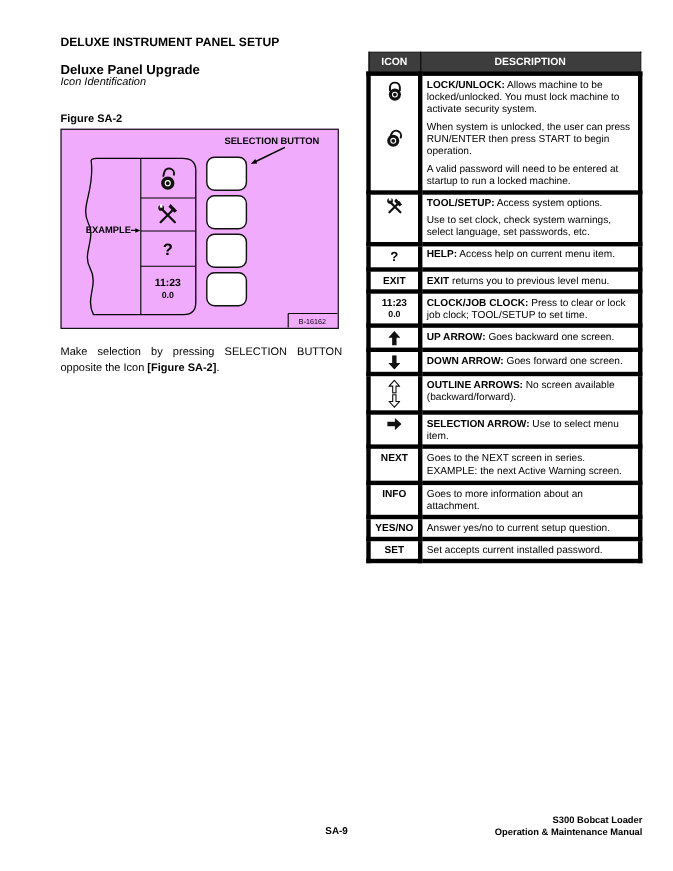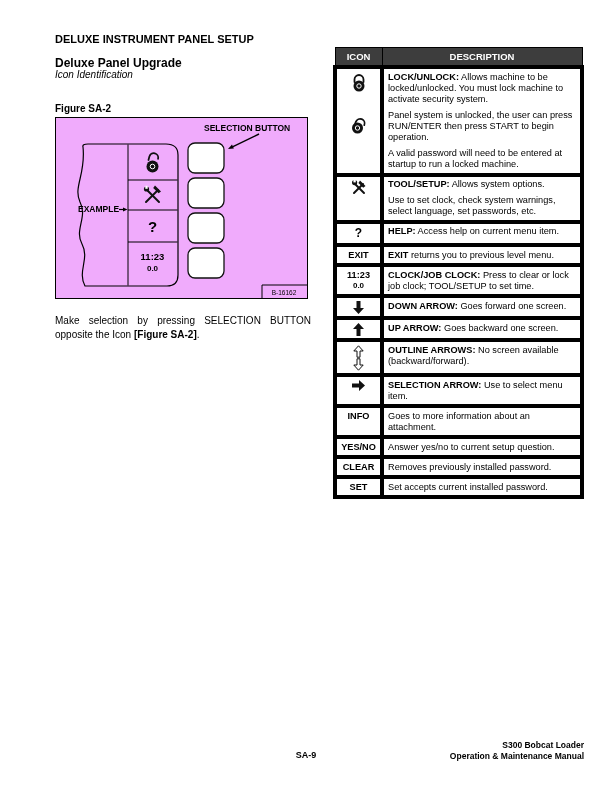--- a/index.html
+++ b/index.html
@@ -152,39 +152,39 @@
               <svg class="icn" width="18" height="18" viewBox="0 0 18 18">
                 <path d="M5 8 V5.5 A4.5 4.5 0 0 1 14 5.5" fill="none" stroke="#111" stroke-width="1.8" stroke-linecap="round" transform="rotate(22 5 8)"></path>
                 <circle cx="7.5" cy="12" r="5.5" fill="#111"></circle>
                 <circle cx="7.5" cy="12" r="2.2" fill="none" stroke="#fff" stroke-width="1"></circle>
               </svg>
             </span>
           </div>
         </td>
         <td class="desc">
           <p><b>LOCK/UNLOCK:</b><span> Allows machine to be locked/unlocked. You must lock machine to activate security system.</span></p>
-          <p><b></b><span>Panel system is unlocked, the user can press RUN/ENTER then press START to begin operation.</span></p>
+          <p><b></b><span>When system is unlocked, the user can press RUN/ENTER then press START to begin operation.</span></p>
           <p><b></b><span>A valid password will need to be entered at startup to run a locked machine.</span></p>
         </td>
       </tr>
 
       <tr>
         <td class="icon-cell">
           <span>
             <svg class="icn" width="16" height="16" viewBox="0 0 16 16">
               <line x1="3" y1="14" x2="12" y2="5" stroke="#111" stroke-width="2" stroke-linecap="round"></line>
               <path d="M9 1.5 L14.5 7 L12.2 8.7 L7.4 3.9 Z" fill="#111"></path>
               <line x1="13" y1="14" x2="4" y2="5" stroke="#111" stroke-width="2" stroke-linecap="round"></line>
               <circle cx="3.6" cy="3.6" r="2.6" fill="#111"></circle>
               <rect x="2.4" y="0.4" width="2.4" height="3" fill="#fff"></rect>
             </svg>
           </span>
         </td>
         <td class="desc">
-          <p><b>TOOL/SETUP:</b><span> Allows system options.</span></p>
+          <p><b>TOOL/SETUP:</b><span> Access system options.</span></p>
           <p><b></b><span>Use to set clock, check system warnings, select language, set passwords, etc.</span></p>
         </td>
       </tr>
 
       <tr>
         <td class="icon-cell q-cell">?</td>
         <td class="desc">
           <p><b>HELP:</b><span> Access help on current menu item.</span></p>
         </td>
       </tr>
@@ -196,46 +196,46 @@
         </td>
       </tr>
 
       <tr>
         <td class="icon-cell">
           <div>11:23</div>
           <div class="clock-l2">0.0</div>
         </td>
         <td class="desc">
           <p><b>CLOCK/JOB CLOCK:</b><span> Press to clear or lock job clock; TOOL/SETUP to set time.</span></p>
+        </td>
+      </tr>
+
+      <tr>
+        <td class="icon-cell">
+          <span>
+            <svg class="icn" width="11" height="13" viewBox="0 0 11 13">
+                <path d="M5.5 0 L11 6 H7.5 V13 H3.5 V6 H0 Z" fill="#111"></path>
+              </svg>
+          </span>
+        </td>
+        <td class="desc">
+          <p><b>UP ARROW:</b><span> Goes backward one screen.</span></p>
         </td>
       </tr>
 
       <tr>
         <td class="icon-cell">
           <span>
             <svg class="icn" width="11" height="13" viewBox="0 0 11 13">
                 <path d="M5.5 13 L0 7 H3.5 V0 H7.5 V7 H11 Z" fill="#111"></path>
               </svg>
           </span>
         </td>
         <td class="desc">
           <p><b>DOWN ARROW:</b><span> Goes forward one screen.</span></p>
-        </td>
-      </tr>
-
-      <tr>
-        <td class="icon-cell">
-          <span>
-            <svg class="icn" width="11" height="13" viewBox="0 0 11 13">
-                <path d="M5.5 0 L11 6 H7.5 V13 H3.5 V6 H0 Z" fill="#111"></path>
-              </svg>
-          </span>
-        </td>
-        <td class="desc">
-          <p><b>UP ARROW:</b><span> Goes backward one screen.</span></p>
         </td>
       </tr>
 
       <tr>
         <td class="icon-cell">
           <div class="icon-stack">
             <span>
               <svg class="icn" width="11" height="13" viewBox="0 0 11 13">
                   <path d="M5.5 .8 L10.2 6 H7 V12.2 H4 V6 H.8 Z" fill="#fff" stroke="#111" stroke-width="1"></path>
                 </svg>
@@ -258,41 +258,42 @@
             <svg class="icn" width="13" height="11" viewBox="0 0 13 11">
                 <path d="M13 5.5 L7 0 V3.5 H0 V7.5 H7 V11 Z" fill="#111"></path>
               </svg>
           </span>
         </td>
         <td class="desc">
           <p><b>SELECTION ARROW:</b><span> Use to select menu item.</span></p>
         </td>
       </tr>
 
+      <tr>
+        <td class="icon-cell">NEXT</td>
+        <td class="desc tight">
+          <p><b></b><span>Goes to the NEXT screen in series.</span></p>
+          <p><b></b><span>EXAMPLE: the next Active Warning screen.</span></p>
+        </td>
+      </tr>
 
       <tr>
         <td class="icon-cell">INFO</td>
         <td class="desc">
           <p><b></b><span>Goes to more information about an attachment.</span></p>
         </td>
       </tr>
 
       <tr>
         <td class="icon-cell">YES/NO</td>
         <td class="desc">
           <p><b></b><span>Answer yes/no to current setup question.</span></p>
         </td>
       </tr>
 
-      <tr>
-        <td class="icon-cell">CLEAR</td>
-        <td class="desc">
-          <p><b></b><span>Removes previously installed password.</span></p>
-        </td>
-      </tr>
 
       <tr>
         <td class="icon-cell">SET</td>
         <td class="desc">
           <p><b></b><span>Set accepts current installed password.</span></p>
         </td>
       </tr>
     </tbody>
   </table>
 </div>

